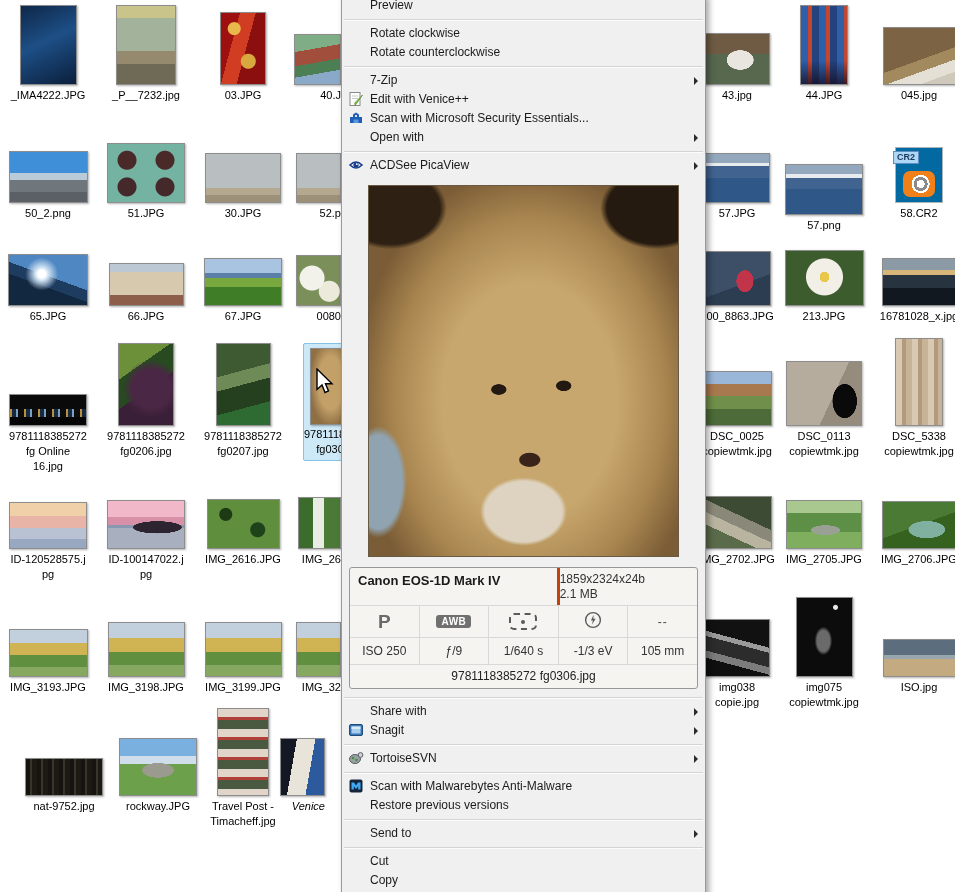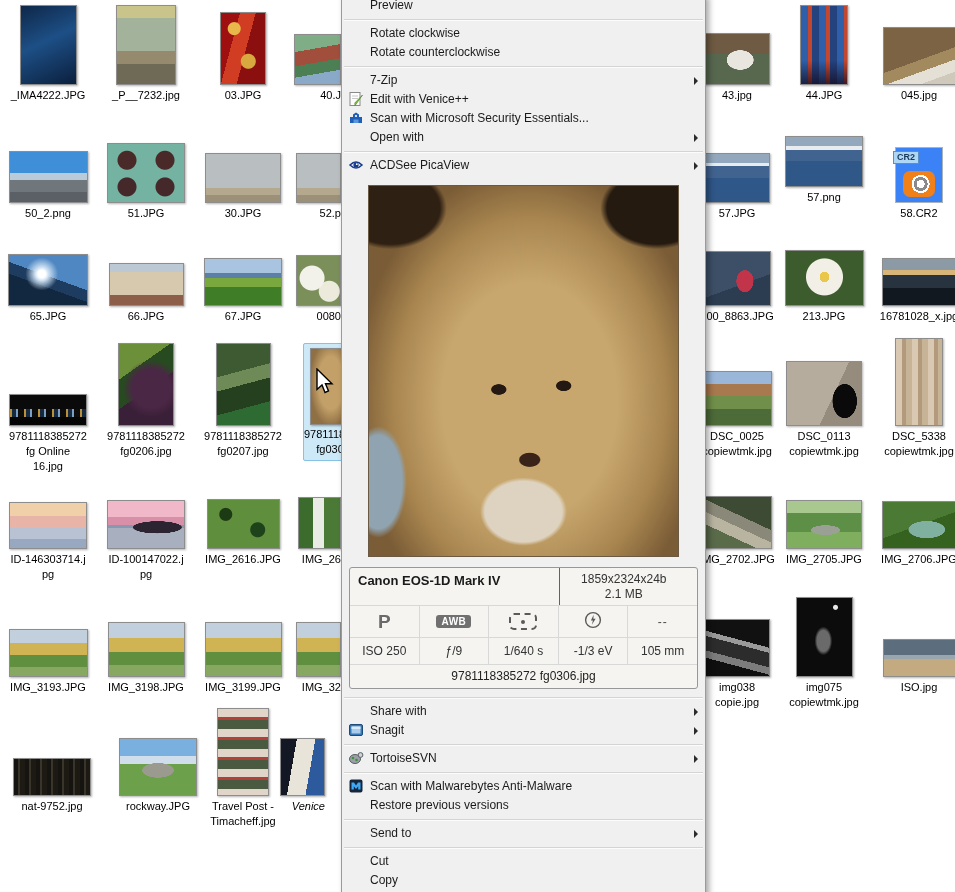--- a/index.html
+++ b/index.html
@@ -54,21 +54,21 @@
   .t-bench{background:radial-gradient(ellipse 24px 8px at 52% 62%,#9aa094 0 60%,rgba(0,0,0,0) 62%),linear-gradient(180deg,#a8c890 0 25%,#5d8f46 25% 65%,#7fae5e 65%);}
   .t-pond{background:radial-gradient(ellipse 30px 14px at 60% 60%,#7fb0a0 0 60%,rgba(0,0,0,0) 62%),linear-gradient(160deg,#4a7a34 0 50%,#35621f 50%);}
   .t-autumn{background:linear-gradient(180deg,#c2d0de 0 28%,#d0b454 28% 55%,#5f8f3f 55% 80%,#86a860 80%);}
   .t-subway{background:linear-gradient(15deg,#0f0f0f 0 25%,#7c7c7c 25% 35%,#2c2c2c 35% 55%,#9a9a9a 55% 62%,#111111 62%);}
   .t-concert{background:radial-gradient(ellipse 16px 26px at 48% 55%,#6a6a6a 0 40%,rgba(0,0,0,0) 55%),radial-gradient(circle at 70% 12%,#e8e8e8 0 2px,rgba(0,0,0,0) 3px),#0c0c0c;}
   .t-beach{background:linear-gradient(180deg,#5c6e7e 0 42%,#9aa6ae 42% 52%,#c4aa80 52%);}
   .t-darkforest{background:repeating-linear-gradient(90deg,#161410 0 4px,#3a352a 4px 6px,#1d1a14 6px 11px);}
   .t-stones{background:radial-gradient(ellipse 26px 12px at 50% 56%,#9a9a8e 0 60%,rgba(0,0,0,0) 62%),linear-gradient(180deg,#7ab0e0 0 30%,#cfdeea 30% 45%,#6da04a 45%);}
   .t-signpost{background:repeating-linear-gradient(180deg,#e0d5c8 0 8px,#b04038 8px 11px,#4a5a40 11px 20px);}
   .t-venice{background:linear-gradient(100deg,#141824 0 30%,#e8e4da 30% 65%,#2c5a9c 65%);}
-  .t-cr2file{background:#3b82f6;border:1px solid #aab4bc !important;box-shadow:none !important;position:relative;}
+  .t-cr2file{background:#0369a1;border:1px solid #aab4bc !important;box-shadow:none !important;position:relative;}
   .t-cr2file::after{content:"";position:absolute;left:7px;bottom:5px;width:32px;height:26px;border-radius:7px;
     background:radial-gradient(circle at 55% 50%,#ffffff 0 4px,#8a8a8a 4px 7px,#ffffff 7px 9px,#f08019 9px);}
   .cr2badge{position:absolute;top:3px;left:-3px;background:#aed6f5;border:1px solid #5a8fc0;color:#1a3a5c;
     font-size:9px;line-height:11px;padding:0 3px;font-weight:bold;}
 
   
   #ctxmenu{position:absolute;left:341px;top:-6px;width:365px;height:930px;box-sizing:border-box;
     background:#f0f0f0;border:1px solid #9a9a9a;box-shadow:3px 3px 6px rgba(0,0,0,.35);z-index:10;
     font-size:12px;color:#1a1a1a;padding-top:1px;}
   .m-item{position:relative;height:19px;line-height:19px;padding-left:28px;padding-right:22px;
@@ -89,21 +89,21 @@
       radial-gradient(ellipse 85px 62px at 7% 6%,#2e2013 0 58%,rgba(0,0,0,0) 66%),
       radial-gradient(ellipse 85px 62px at 93% 6%,#241a10 0 58%,rgba(0,0,0,0) 66%),
       radial-gradient(ellipse 46px 90px at 3% 80%,#8fa3b0 0 52%,rgba(0,0,0,0) 62%),
       radial-gradient(ellipse 175px 235px at 52% 58%,#c8a76e 0 50%,#a8854f 78%,#7a5c36 100%),
       linear-gradient(#54412a,#54412a);}
 
   
   .exif{margin:10px 7px 8px;background:#f5f4f1;border:1px solid #979797;border-radius:3px;color:#333;}
   .exif-head{display:flex;border-bottom:1px solid #d8d8d8;min-height:37px;}
   .exif-cam{flex:1;font-weight:bold;font-size:13px;color:#1a1a1a;padding:5px 0 0 8px;}
-  .exif-meta{width:37%;border-left:1px solid #c2410c;text-align:center;padding:4px 9px 2px 0;font-size:12px;line-height:15px;}
+  .exif-meta{width:37%;border-left:3px solid #c2410c;text-align:left;padding:4px 9px 2px 0;font-size:12px;line-height:15px;}
   .exif-row{display:flex;}
   .exif-icons{height:31px;}
   .exif-vals{height:26px;border-top:1px solid #d8d8d8;font-size:12px;}
   .ecell{flex:1;border-left:1px solid #d8d8d8;display:flex;align-items:center;justify-content:center;}
   .ecell:first-child{border-left:none;}
   .mode-p{font-size:19px;font-weight:bold;color:#6a6a6a;}
   .awb{background:#707070;color:#fff;font-size:10px;font-weight:bold;padding:1px 5px;border-radius:3px;letter-spacing:.5px;}
   .icon-metering{width:24px;height:13px;border:2px dashed #5a5a5a;border-radius:5px;position:relative;display:inline-block;}
   .icon-metering::after{content:"";position:absolute;left:50%;top:50%;width:4px;height:4px;margin:-2px 0 0 -2px;border-radius:50%;background:#5a5a5a;}
   .exif-dashes{color:#4a4a4a;letter-spacing:1px;}
@@ -157,21 +157,21 @@
       <div class="fname">30.JPG</div>
     </div>
     <div class="file clip-r" style="left: 274px; top: 153px;">
       <div class="thumb t-geese" style="width: 45px; height: 50px;"></div>
       <div class="fname">52.p</div>
     </div>
     <div class="file" style="left: 689px; top: 153px;">
       <div class="thumb t-lake" style="width: 65px; height: 50px;"></div>
       <div class="fname">57.JPG</div>
     </div>
-    <div class="file" style="left: 776px; top: 136px;">
+    <div class="file" style="left: 776px; top: 164px;">
       <div class="thumb t-lake" style="width: 78px; height: 51px;"></div>
       <div class="fname">57.png</div>
     </div>
     <div class="file" style="left: 871px; top: 147px;">
       <div class="thumb t-cr2file" style="width: 48px; height: 56px;">
         <span class="cr2badge">CR2</span>
       </div>
       <div class="fname">58.CR2</div>
     </div>
     <div class="file" style="left: 0px; top: 254px;">
@@ -233,21 +233,21 @@
       <div class="fname">DSC_0113
 copiewtmk.jpg</div>
     </div>
     <div class="file" style="left: 871px; top: 338px;">
       <div class="thumb t-curtain" style="width: 48px; height: 88px;"></div>
       <div class="fname">DSC_5338
 copiewtmk.jpg</div>
     </div>
     <div class="file" style="left: 0px; top: 502px;">
       <div class="thumb t-pastelsun" style="width: 78px; height: 47px;"></div>
-      <div class="fname">ID-146303714.j
+      <div class="fname">ID-120528575.j
 pg</div>
     </div>
     <div class="file" style="left: 98px; top: 500px;">
       <div class="thumb t-pier" style="width: 78px; height: 49px;"></div>
       <div class="fname">ID-100147022.j
 pg</div>
     </div>
     <div class="file" style="left: 195px; top: 499px;">
       <div class="thumb t-leaves" style="width: 73px; height: 50px;"></div>
       <div class="fname">IMG_2616.JPG</div>
@@ -291,21 +291,21 @@
     </div>
     <div class="file" style="left: 776px; top: 597px;">
       <div class="thumb t-concert" style="width: 57px; height: 80px;"></div>
       <div class="fname">img075
 copiewtmk.jpg</div>
     </div>
     <div class="file" style="left: 871px; top: 639px;">
       <div class="thumb t-beach" style="width: 73px; height: 38px;"></div>
       <div class="fname">ISO.jpg</div>
     </div>
-    <div class="file" style="left: 4px; top: 758px;">
+    <div class="file" style="left: 16px; top: 758px;">
       <div class="thumb t-darkforest" style="width: 78px; height: 38px;"></div>
       <div class="fname">nat-9752.jpg</div>
     </div>
     <div class="file" style="left: 110px; top: 738px;">
       <div class="thumb t-stones" style="width: 78px; height: 58px;"></div>
       <div class="fname">rockway.JPG</div>
     </div>
     <div class="file" style="left: 195px; top: 708px; text-align: center;">
       <div class="thumb t-signpost" style="width: 52px; height: 88px;"></div>
       <div class="fname">Travel Post -

